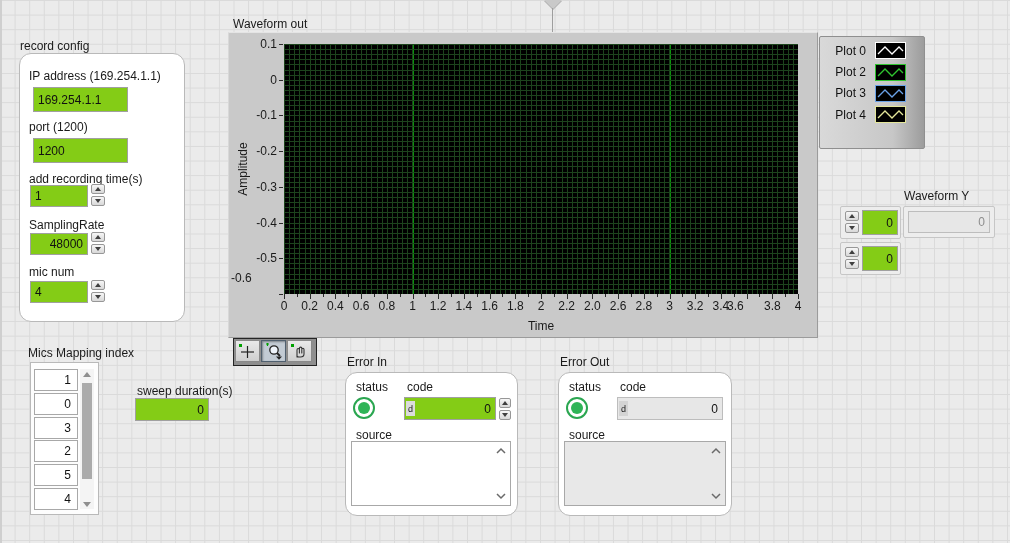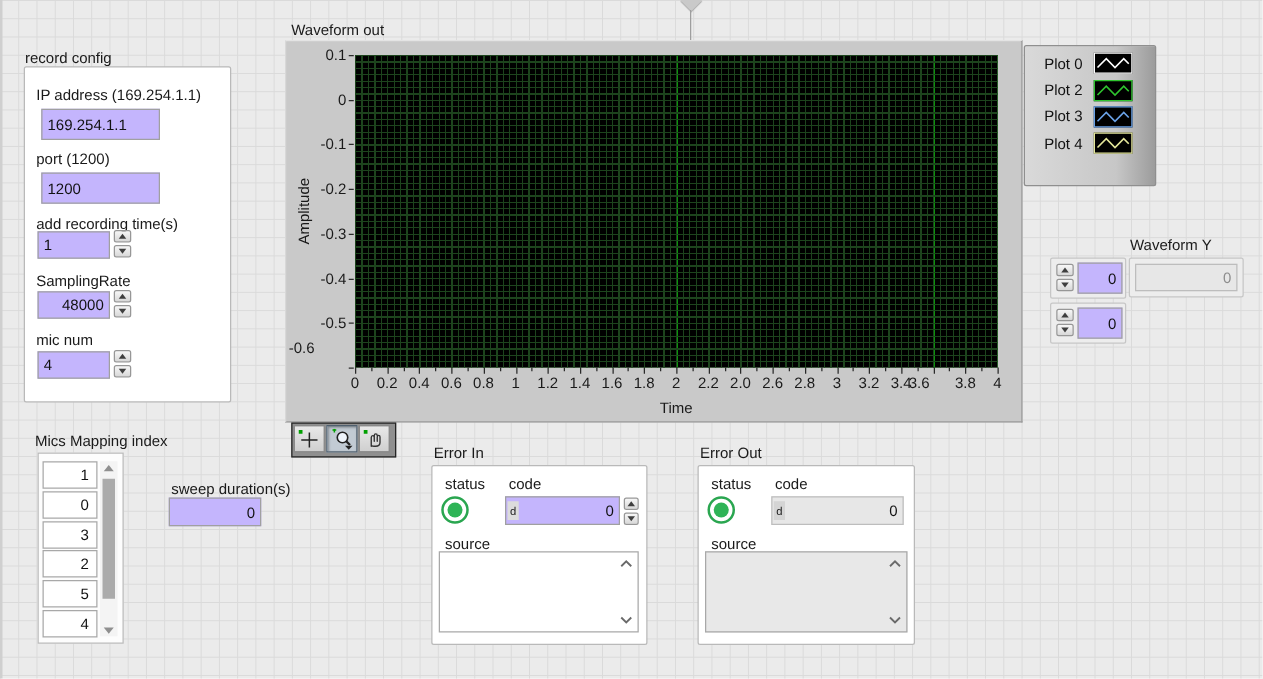--- a/index.html
+++ b/index.html
@@ -9,22 +9,22 @@
                      linear-gradient(to bottom,#dadada 1px,transparent 1px);
     background-size:14.6px 14.6px;overflow:hidden;}
   .lbl{position:absolute;white-space:nowrap;color:#1a1a1a;}
   .win-edge{position:absolute;left:0;top:0;width:2px;height:543px;background:#cfcfcf;}
   
   .split-tri{position:absolute;left:544px;top:0;width:0;height:0;
     border-left:9px solid transparent;border-right:9px solid transparent;border-top:9px solid #c9c9c9;
     filter:drop-shadow(0 1px 0 #aaa);}
   .split-line{position:absolute;left:552px;top:8px;width:1px;height:25px;background:#9e9e9e;}
   
-  .groupbox{position:absolute;background:#fff;border:1px solid #b9b9b9;border-radius:2px;}
-  .field{position:absolute;background:#c4b5fd;border:1px solid #a0a0a0;display:flex;align-items:center;
+  .groupbox{position:absolute;background:#fff;border:1px solid #b9b9b9;border-radius:12px;}
+  .field{position:absolute;background:#84cc16;border:1px solid #a0a0a0;display:flex;align-items:center;
     padding:0 4px;box-sizing:border-box;white-space:nowrap;overflow:hidden;}
   .field.right{justify-content:flex-end;}
   .field.disabled{background:#e7e7e7;border-color:#bdbdbd;}
   
   .spin{position:absolute;display:flex;flex-direction:column;gap:2px;}
   .spin .sb{width:14px;height:10px;border:1px solid #979797;border-radius:2px;
     background:linear-gradient(#f7f7f7,#d8d8d8);display:flex;align-items:center;justify-content:center;box-sizing:border-box;}
   .tu{width:0;height:0;border-left:3px solid transparent;border-right:3px solid transparent;border-bottom:4px solid #3f3f3f;}
   .td{width:0;height:0;border-left:3px solid transparent;border-right:3px solid transparent;border-top:4px solid #3f3f3f;}
   

